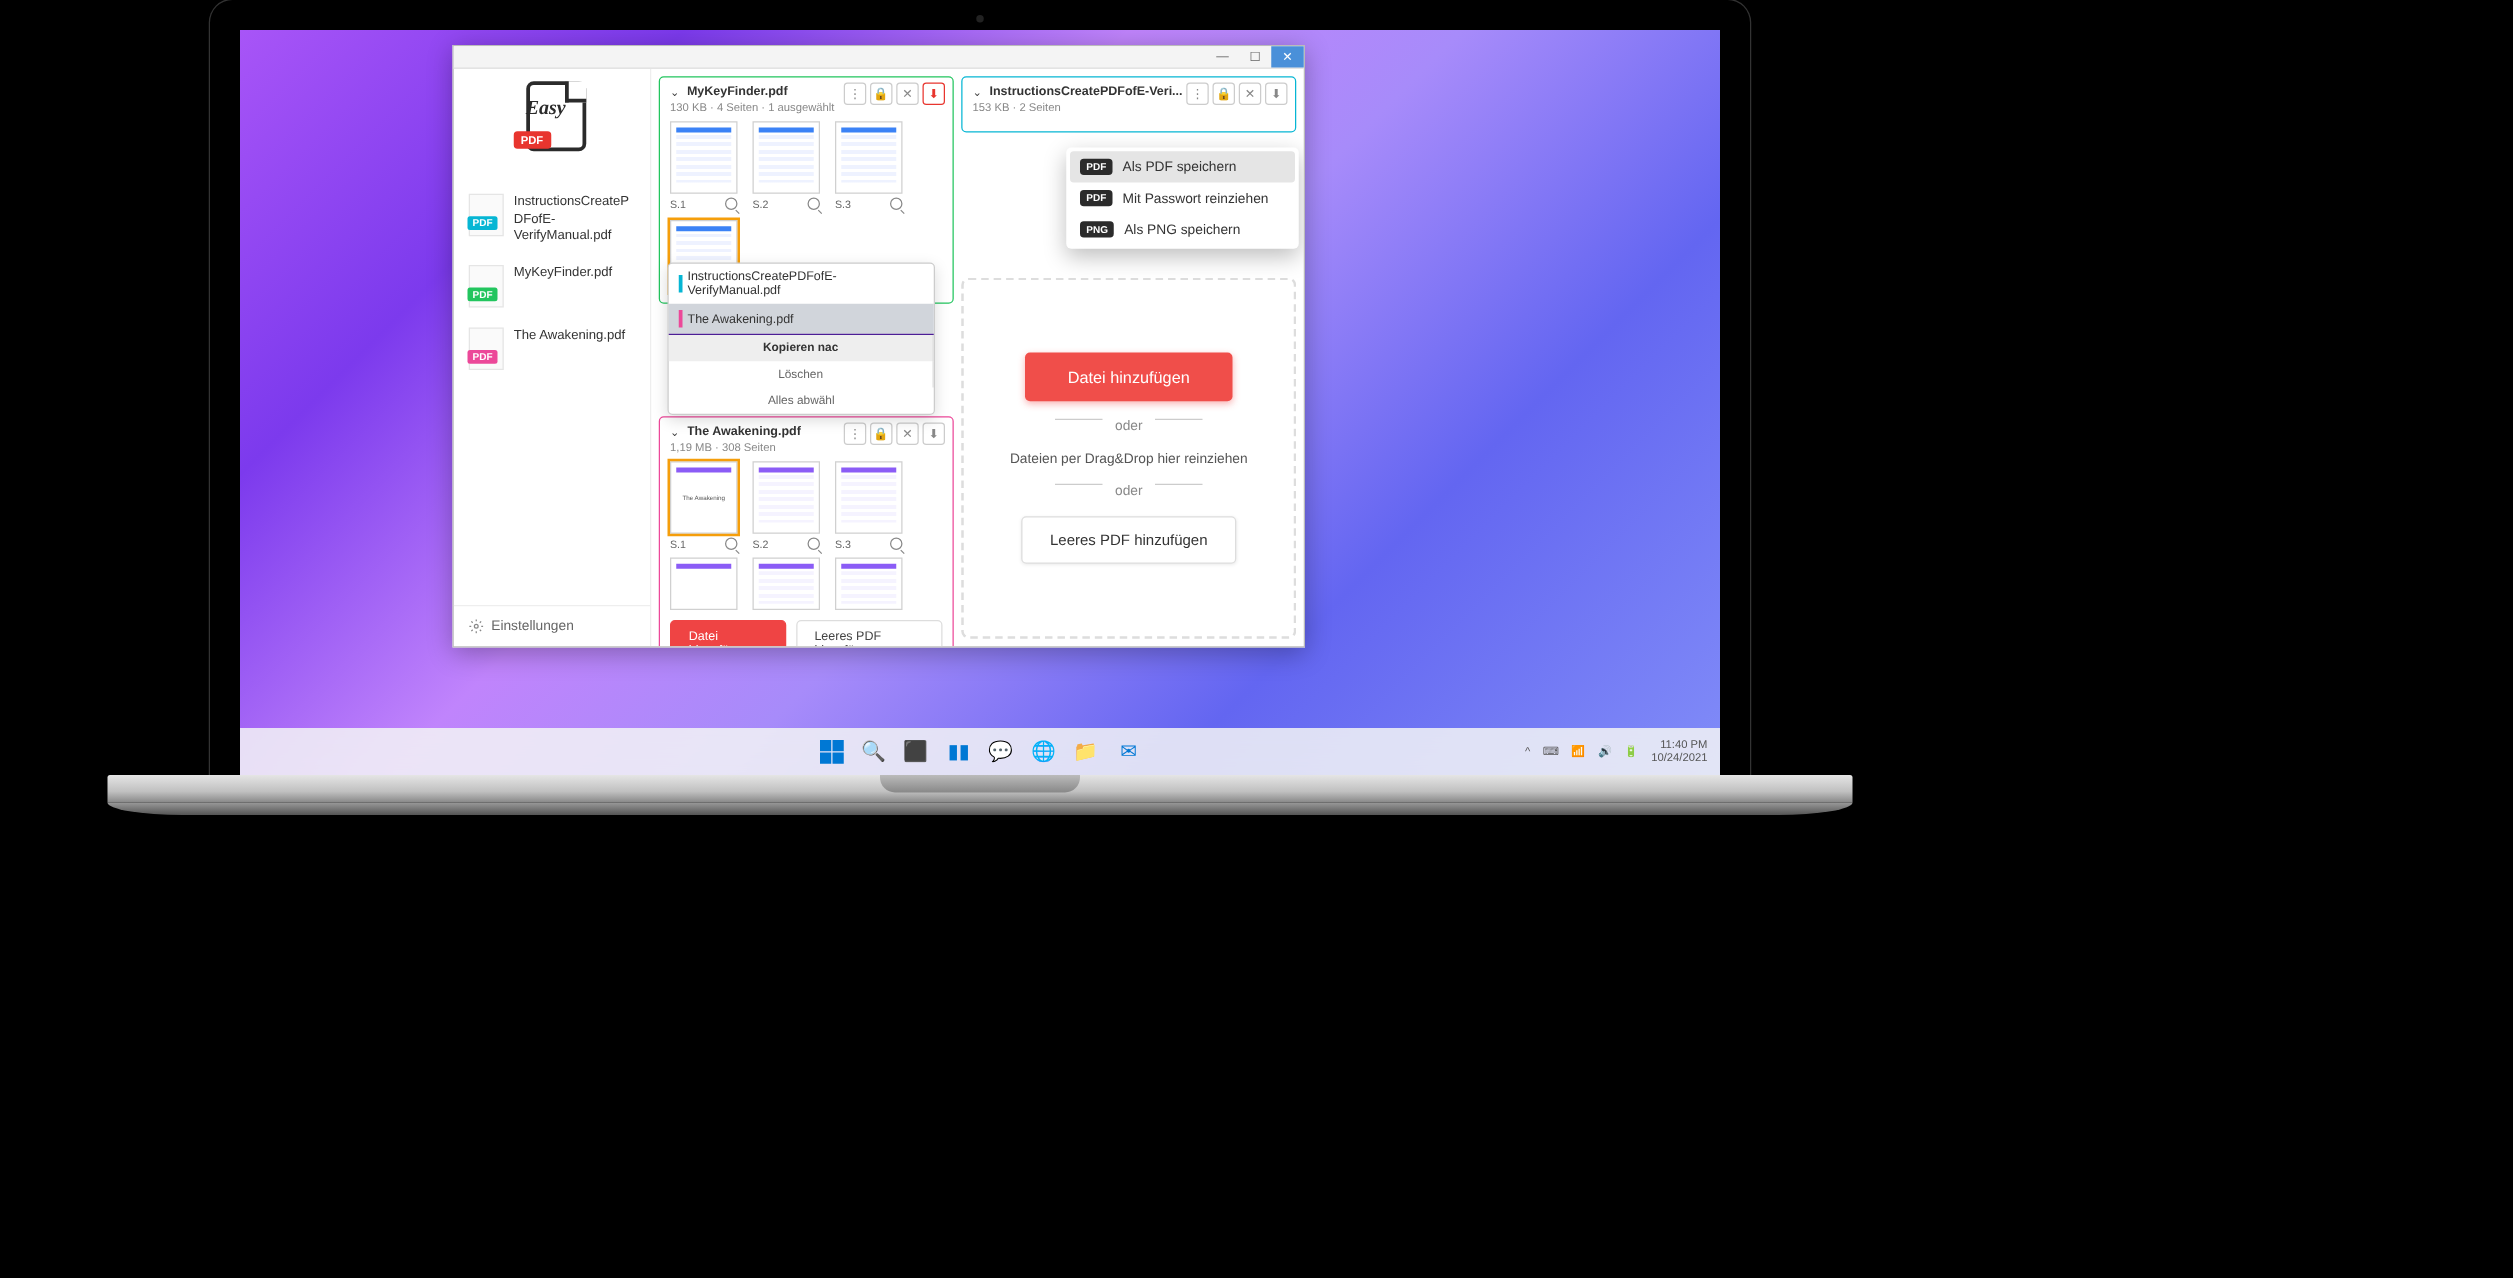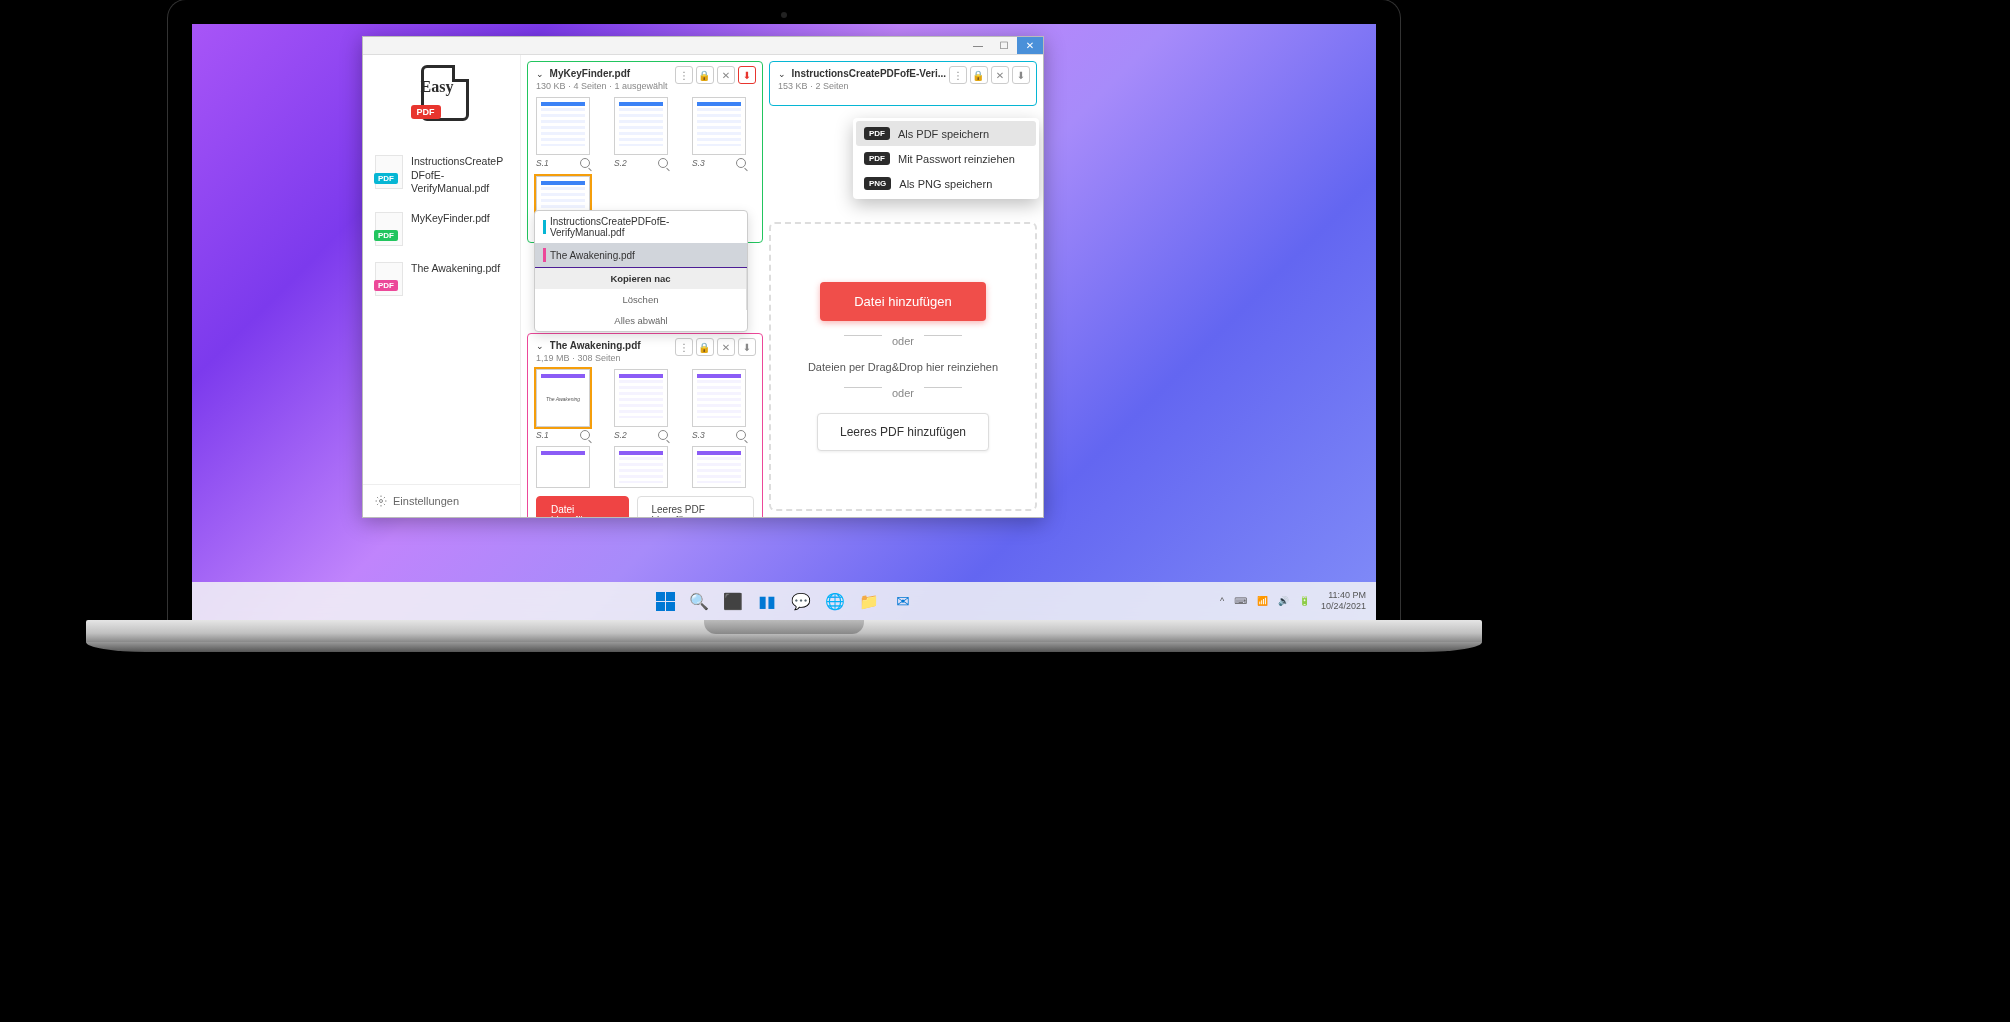--- a/index.html
+++ b/index.html
@@ -18,21 +18,21 @@
 .titlebar { height:18px; background:#f4f4f4; display:flex; justify-content:flex-end; align-items:center; border-bottom:1px solid #ddd; }
 .win-btn { width:26px; height:100%; display:flex; align-items:center; justify-content:center; color:#666; font-size:10px; }
 .win-btn.close { background:#4a90d9; color:#fff; }
 
 .app-body { flex:1; display:flex; overflow:hidden; }
 .sidebar { width:158px; display:flex; flex-direction:column; border-right:1px solid #eee; }
 .logo { padding:10px 0 16px; display:flex; justify-content:center; }
 .logo-box { width:54px; height:60px; position:relative; }
 .logo-page { width:48px; height:56px; border:3px solid #2b2b2b; border-radius:6px; position:absolute; right:0; background:#fff; }
 .logo-page::before { content:''; position:absolute; right:-3px; top:-3px; width:14px; height:14px; background:#fff; border-left:3px solid #2b2b2b; border-bottom:3px solid #2b2b2b; }
-.logo-txt { position:absolute; left:6px; top:14px; font-family:Georgia,serif; font-weight:700; font-size:16px; color:#2b2b2b; line-height:1; }
+.logo-txt { position:absolute; left:6px; top:14px; font-family:Georgia,serif; font-style:italic; font-weight:700; font-size:16px; color:#2b2b2b; line-height:1; }
 .logo-pdf { position:absolute; left:-4px; bottom:6px; background:#e8352e; color:#fff; font-size:9px; font-weight:700; padding:2px 6px; border-radius:3px; }
 
 .file-list { flex:1; padding:6px 8px; }
 .file-item { display:flex; gap:8px; padding:8px 4px; align-items:flex-start; cursor:pointer; }
 .file-icon { width:28px; height:34px; background:#fafafa; border:1px solid #e5e5e5; position:relative; flex-shrink:0; }
 .file-icon .badge { position:absolute; left:-2px; bottom:4px; font-size:8px; font-weight:700; color:#fff; padding:1px 4px; border-radius:2px; }
 .b-cyan{background:#06b6d4}.b-green{background:#22c55e}.b-pink{background:#ec4899}
 .file-name { font-size:10.5px; word-break:break-word; line-height:1.3; }
 
 .settings { padding:10px 12px; display:flex; align-items:flex-start; gap:6px; color:#666; font-size:11px; border-top:1px solid #eee; }
@@ -45,21 +45,21 @@
 .group { border:1px solid #ddd; border-radius:4px; padding:6px 8px 8px; position:relative; }
 .g-green{border-color:#22c55e}.g-pink{border-color:#ec4899}.g-cyan{border-color:#06b6d4}
 .group-head { display:flex; align-items:center; gap:6px; margin-bottom:2px; }
 .chev { font-size:9px; }
 .g-title { font-weight:600; font-size:10px; flex:1; overflow:hidden; text-overflow:ellipsis; white-space:nowrap; }
 .g-meta { font-size:9px; color:#888; margin-bottom:6px; }
 .g-actions { position:absolute; right:6px; top:4px; display:flex; gap:3px; }
 .act { width:18px; height:18px; border:1px solid #ccc; border-radius:3px; display:flex; align-items:center; justify-content:center; font-size:10px; color:#888; background:#fff; }
 .act.dl-active { border-color:#e8352e; color:#e8352e; }
 
-.thumbs { display:flex; gap:24px; flex-wrap:wrap;font-style:italic; }
+.thumbs { display:flex; gap:12px; flex-wrap:wrap; }
 .thumb { width:54px; }
 .pg { width:54px; height:58px; background:#fff; border:1px solid #d0d0d0; position:relative; padding:4px; }
 .pg-bar { height:4px; background:#3b82f6; margin-bottom:2px; }
 .pg-lines { height:38px; background:repeating-linear-gradient(#eef2ff,#eef2ff 3px,#fff 3px,#fff 6px); }
 .pg-purple .pg-bar{background:#8b5cf6}.pg-purple .pg-lines{background:repeating-linear-gradient(#f5f3ff,#f5f3ff 3px,#fff 3px,#fff 6px)}
 .pg.selected { outline:2px solid #f59e0b; }
 .thumb-foot { display:flex; justify-content:space-between; align-items:center; margin-top:3px; font-size:8.5px; color:#666; }
 .mag { width:10px; height:10px; border:1px solid #888; border-radius:50%; position:relative; }
 .mag::after { content:''; position:absolute; right:-3px; bottom:-3px; width:4px; height:1px; background:#888; transform:rotate(45deg); }
 

